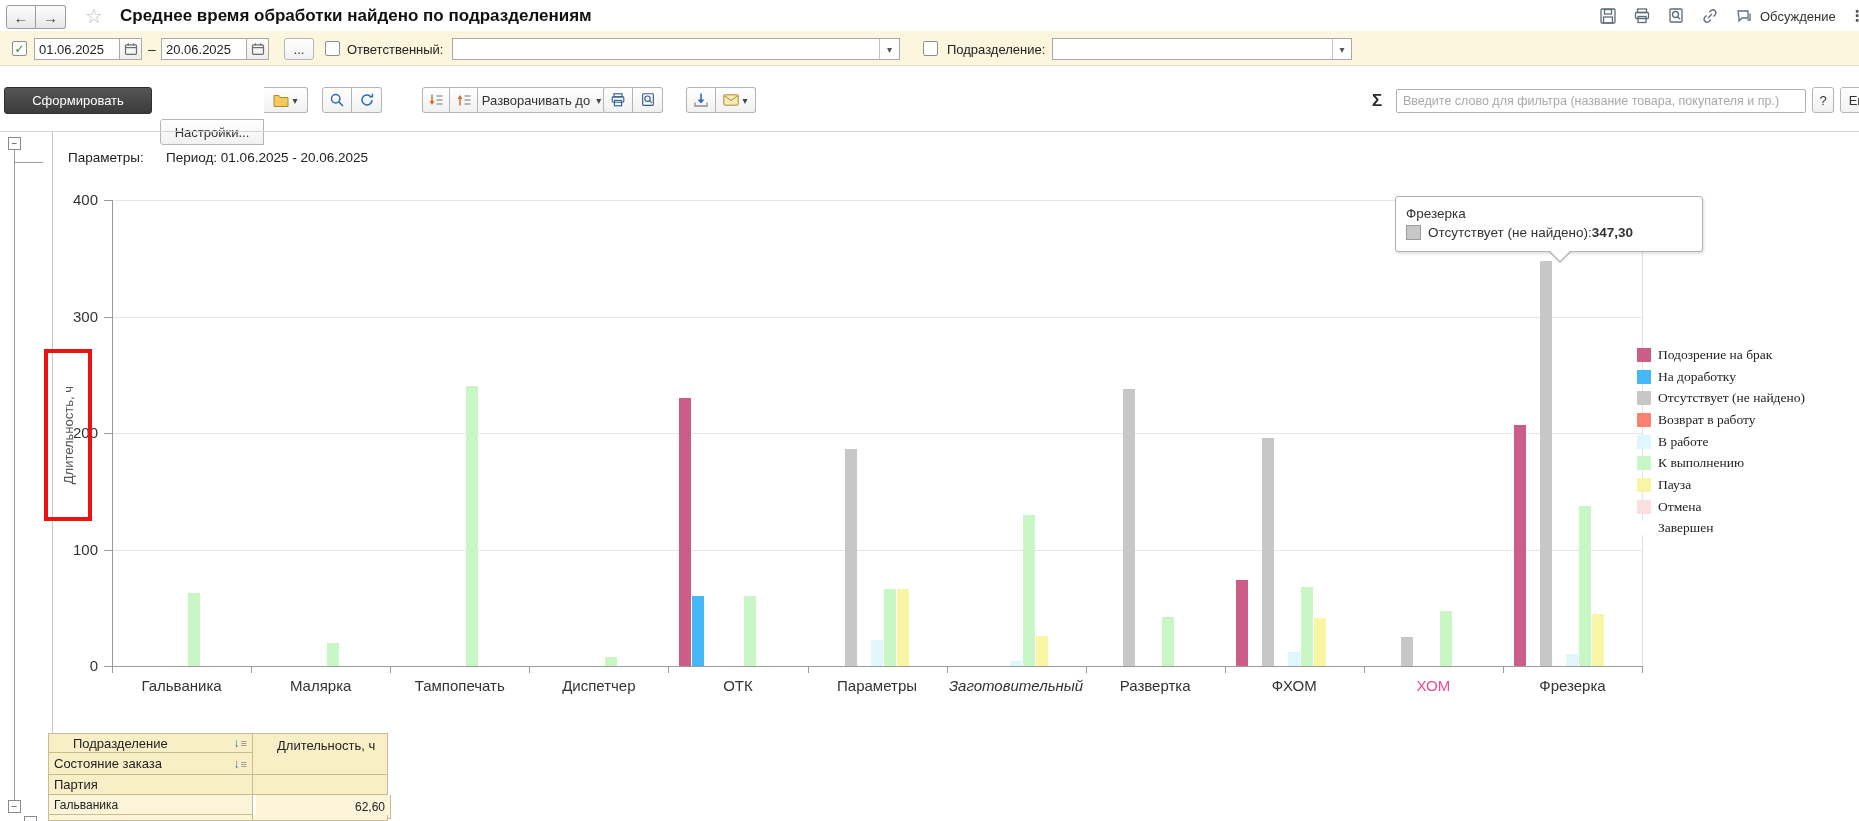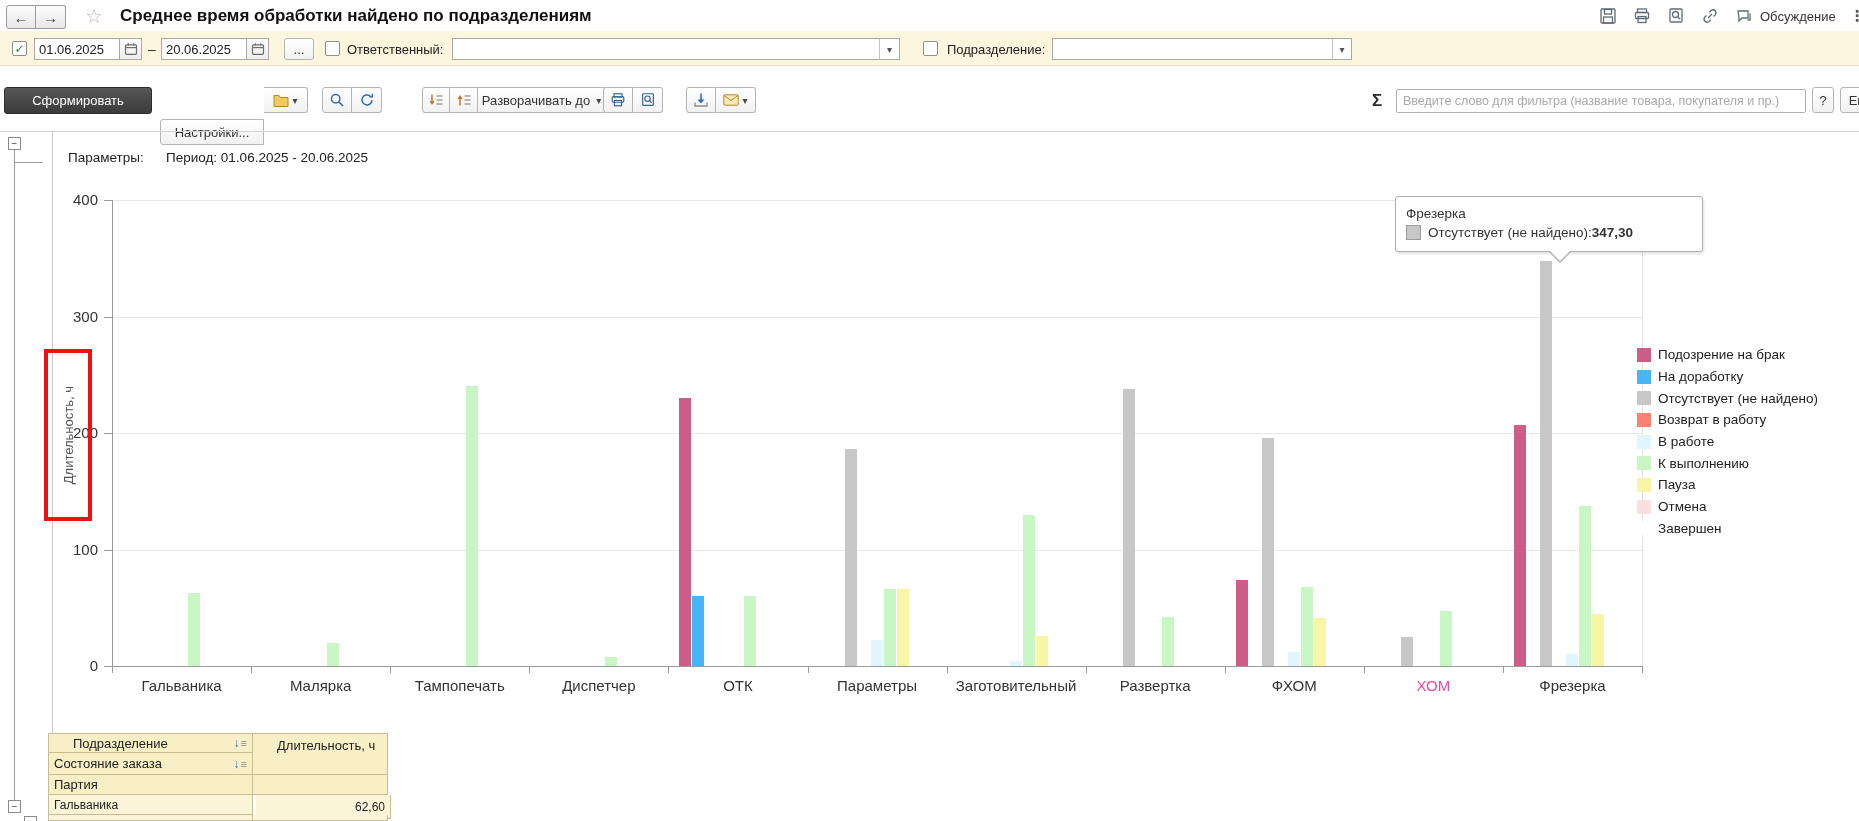--- a/index.html
+++ b/index.html
@@ -60,21 +60,21 @@
   #tooltip .caret-i{position:absolute;left:154px;bottom:-10px;width:0;height:0;
             border-left:10px solid transparent;border-right:10px solid transparent;border-top:10px solid #fff;}
   
   #redbox{left:44px;top:349px;width:48px;height:172px;border:4px solid #ee1111;box-sizing:border-box;z-index:7;}
   #ylab{left:50px;top:355px;width:36px;height:160px;display:flex;align-items:center;justify-content:center;z-index:8;}
   #ylab span{writing-mode:vertical-rl;transform:rotate(180deg);font-size:13px;color:#555;white-space:nowrap;}
   
   #legend{left:1637px;top:344px;z-index:4;}
   .lg-item{display:flex;align-items:center;height:21.7px;white-space:nowrap;}
   .lg-sw{width:14px;height:14px;margin-right:7px;flex:0 0 14px;}
-  .lg-tx{font-size:13.5px;color:#222;}
+  .lg-tx{font-size:13.5px;color:#222;font-family:Liberation Serif, serif;}
   
   .tcell{position:absolute;box-sizing:border-box;border:1px solid #c9bd90;border-top:none;border-left:none;
          background:#f8efc6;font-size:13px;color:#222;display:flex;align-items:center;padding:0 5px;overflow:hidden;}
   .tcell.first{border-left:1px solid #c9bd90;}
   .tcell.top{border-top:1px solid #c9bd90;padding-left:24px;}
   .tcell.data{background:#fbf4d9;font-size:12px;}
   .tcell .grow{flex:1;}
   .sorticon{font-size:12px;color:#2f6fc4;font-weight:700;}
   .sortlines{font-size:11px;color:#8a8a8a;margin-left:1px;}
   .vhead{align-items:flex-start;padding-top:3px;line-height:18px;display:block;}
@@ -339,21 +339,21 @@
       <div style="position: absolute; left: 1224.7px; top: 666px; width: 1px; height: 7px; background: rgb(154, 154, 154);"></div>
       <div style="position: absolute; left: 1363.8px; top: 666px; width: 1px; height: 7px; background: rgb(154, 154, 154);"></div>
       <div style="position: absolute; left: 1502.9px; top: 666px; width: 1px; height: 7px; background: rgb(154, 154, 154);"></div>
       <div style="position: absolute; left: 1642px; top: 666px; width: 1px; height: 7px; background: rgb(154, 154, 154);"></div>
       <div style="position: absolute; left: 112px; top: 677px; width: 139.1px; text-align: center; font-size: 15px; color: rgb(51, 51, 51); white-space: nowrap;">Гальваника</div>
       <div style="position: absolute; left: 251.1px; top: 677px; width: 139.1px; text-align: center; font-size: 15px; color: rgb(51, 51, 51); white-space: nowrap;">Малярка</div>
       <div style="position: absolute; left: 390.2px; top: 677px; width: 139.1px; text-align: center; font-size: 15px; color: rgb(51, 51, 51); white-space: nowrap;">Тампопечать</div>
       <div style="position: absolute; left: 529.3px; top: 677px; width: 139.1px; text-align: center; font-size: 15px; color: rgb(51, 51, 51); white-space: nowrap;">Диспетчер</div>
       <div style="position: absolute; left: 668.4px; top: 677px; width: 139.1px; text-align: center; font-size: 15px; color: rgb(51, 51, 51); white-space: nowrap;">ОТК</div>
       <div style="position: absolute; left: 807.5px; top: 677px; width: 139.1px; text-align: center; font-size: 15px; color: rgb(51, 51, 51); white-space: nowrap;">Параметры</div>
-      <div style="position: absolute; left: 946.5px; top: 677px; width: 139.1px; text-align: center; font-size: 15px; color: rgb(51, 51, 51); white-space: nowrap;">Заготовительный</div>
+      <div style="position: absolute; left: 946.5px; top: 677px; width: 139.1px; text-align: center; font-size: 15px; color: rgb(51, 51, 51); white-space: nowrap; font-style: italic;">Заготовительный</div>
       <div style="position: absolute; left: 1085.6px; top: 677px; width: 139.1px; text-align: center; font-size: 15px; color: rgb(51, 51, 51); white-space: nowrap;">Развертка</div>
       <div style="position: absolute; left: 1224.7px; top: 677px; width: 139.1px; text-align: center; font-size: 15px; color: rgb(51, 51, 51); white-space: nowrap;">ФХОМ</div>
       <div style="position: absolute; left: 1363.8px; top: 677px; width: 139.1px; text-align: center; font-size: 15px; color: #ec4899; white-space: nowrap;">ХОМ</div>
       <div style="position: absolute; left: 1502.9px; top: 677px; width: 139.1px; text-align: center; font-size: 15px; color: rgb(51, 51, 51); white-space: nowrap;">Фрезерка</div>
       <div style="position: absolute; left: 679.4px; top: 398.1px; width: 12px; height: 267.9px; background: rgb(204, 92, 136);"></div>
       <div style="position: absolute; left: 1235.8px; top: 579.8px; width: 12px; height: 86.2px; background: rgb(204, 92, 136);"></div>
       <div style="position: absolute; left: 1514px; top: 424.8px; width: 12px; height: 241.2px; background: rgb(204, 92, 136);"></div>
       <div style="position: absolute; left: 692.4px; top: 596.1px; width: 12px; height: 69.9px; background: rgb(69, 183, 246);"></div>
       <div style="position: absolute; left: 844.5px; top: 449.3px; width: 12px; height: 216.7px; background: rgb(199, 199, 199);"></div>
       <div style="position: absolute; left: 1122.7px; top: 388.7px; width: 12px; height: 277.3px; background: rgb(199, 199, 199);"></div>

